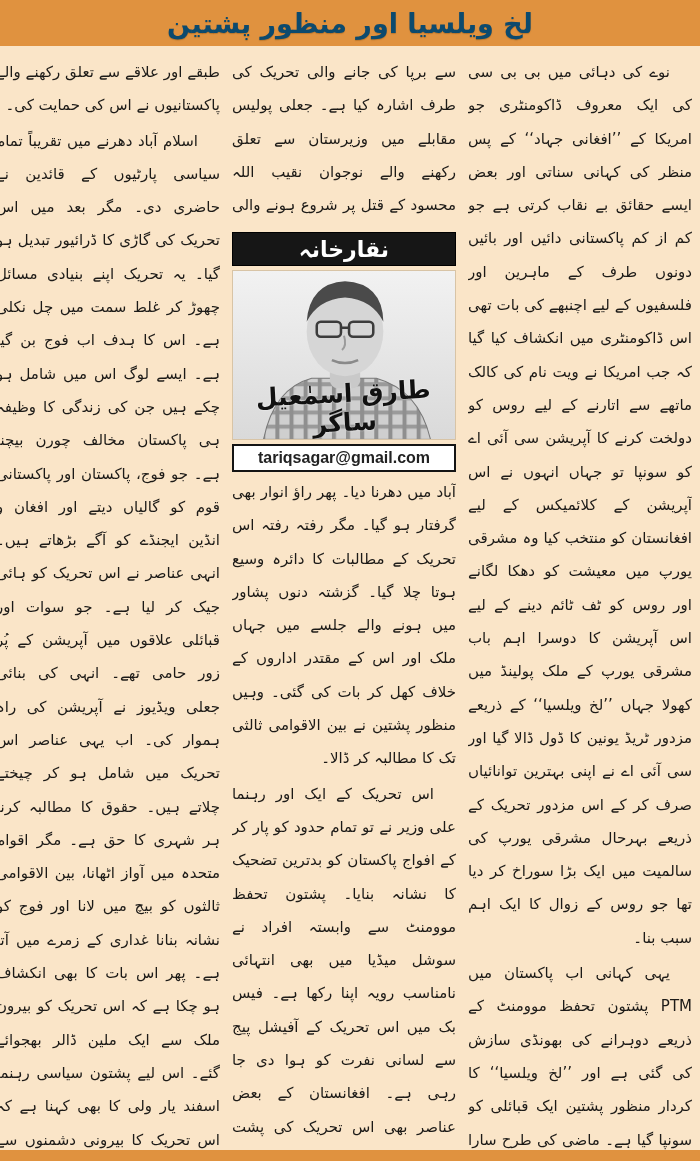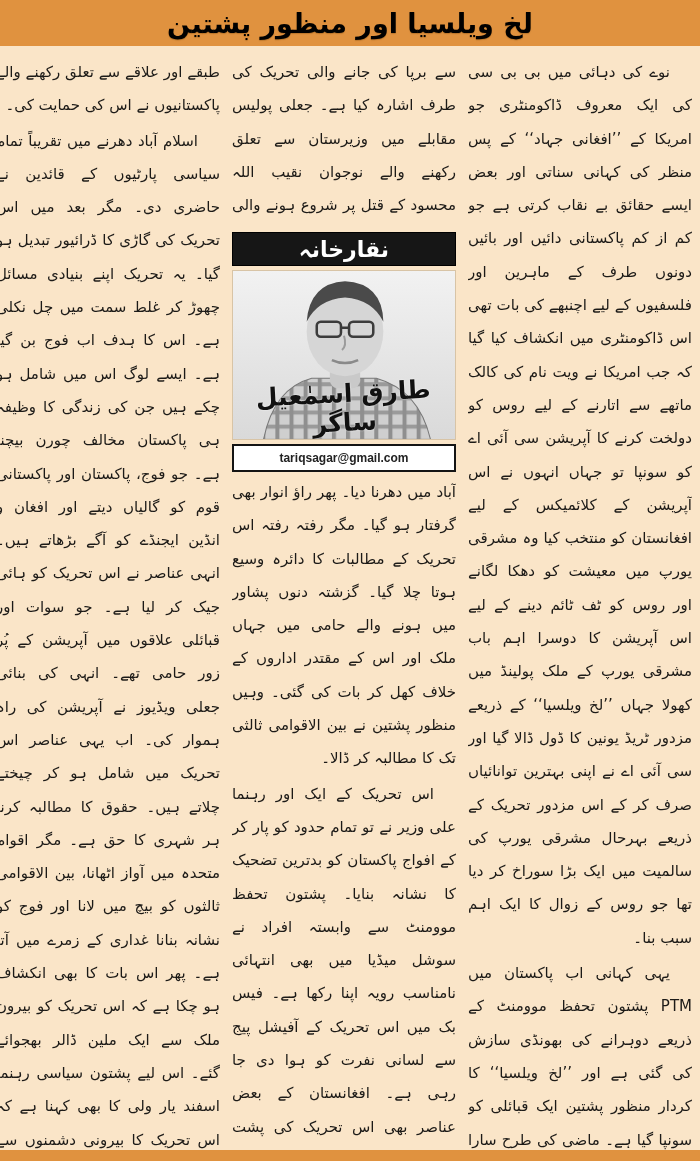--- a/index.html
+++ b/index.html
@@ -10,21 +10,21 @@
     position: relative;
     overflow: hidden;
     margin: 0 auto;
   }
   .masthead {
     height: 46px;
     background: #e0923f;
     display: flex; align-items: center; justify-content: center;
   }
   .masthead .title {
-    color: #000000;
+    color: #0c4a6e;
     font-size: 27px;
     font-weight: bold;
     direction: rtl;
     letter-spacing: 1px;
     text-shadow: 0 1px 1px rgba(120,70,10,.35);
     font-family: "DejaVu Sans", sans-serif;
   }
   .bottom-strip {
     position: absolute; left: 0; right: 0; bottom: 0;
     height: 11px; background: #e0923f;
@@ -82,21 +82,21 @@
     color: #111;
     direction: rtl;
     transform: rotate(-3deg);
     text-shadow: 0 0 2px rgba(255,255,255,.8);
   }
   .email-bar {
     background: #ffffff;
     border: 2px solid #141414;
     text-align: center;
     font-family: "Liberation Sans", sans-serif;
-    font-size: 12px;
+    font-size: 16px;
     font-weight: bold;
     color: #222;
     line-height: 24px;
     height: 28px;
     margin: 4px 0 4px 0;
     direction: ltr;
   }
   .mid-rest { overflow: hidden; }
 </style>
 </head>
@@ -152,21 +152,21 @@
 
           <path d="M110 66 Q113 76 108 80" fill="none" stroke="#9b9b9b" stroke-width="2"></path>
           <path d="M98 90 Q111 96 124 90" fill="none" stroke="#8a8a8a" stroke-width="2.5"></path>
         </svg>
         <div class="author-name">طارق اسمٰعیل ساگر</div>
       </div>
 
       <div class="email-bar">tariqsagar@gmail.com</div>
 
       <div class="mid-rest">
-        <p>آباد میں دھرنا دیا۔ پھر راؤ انوار بھی گرفتار ہو گیا۔ مگر رفتہ رفتہ اس تحریک کے مطالبات کا دائرہ وسیع ہوتا چلا گیا۔ گزشتہ دنوں پشاور میں ہونے والے حامی میں جہاں ملک اور اس کے مقتدر اداروں کے خلاف کھل کر بات کی گئی۔ وہیں منظور پشتین نے بین الاقوامی ثالثی تک کا مطالبہ کر ڈالا۔</p>
+        <p>آباد میں دھرنا دیا۔ پھر راؤ انوار بھی گرفتار ہو گیا۔ مگر رفتہ رفتہ اس تحریک کے مطالبات کا دائرہ وسیع ہوتا چلا گیا۔ گزشتہ دنوں پشاور میں ہونے والے جلسے میں جہاں ملک اور اس کے مقتدر اداروں کے خلاف کھل کر بات کی گئی۔ وہیں منظور پشتین نے بین الاقوامی ثالثی تک کا مطالبہ کر ڈالا۔</p>
         <p class="indent">اس تحریک کے ایک اور رہنما علی وزیر نے تو تمام حدود کو پار کر کے افواج پاکستان کو بدترین تضحیک کا نشانہ بنایا۔ پشتون تحفظ موومنٹ سے وابستہ افراد نے سوشل میڈیا میں بھی انتہائی نامناسب رویہ اپنا رکھا ہے۔ فیس بک میں اس تحریک کے آفیشل پیج سے لسانی نفرت کو ہوا دی جا رہی ہے۔ افغانستان کے بعض عناصر بھی اس تحریک کی پشت پناہی کر رہے ہیں۔ جبکہ پشتونوں پر ہونے والے ’’مظالم‘‘ کا واویلا کرتے ہوئے واشنگٹن میں وائٹ ہاؤس کے سامنے بھی مظاہرہ کیا گیا۔ آئین پاکستان بلا امتیاز تمام شہریوں کو برابر کے حقوق دیتا ہے۔ تاہم جہاں عسکری آپریشن ہو۔ وہاں لامحالہ مقامی آبادی کو مختلف قسم کے نقصانات پہنچتے ہیں اور گندم کے ساتھ گھن بھی پستا ہے۔ یہ ریاست کی ذمے داری ہے کہ وہ قیام امن کے بعد ان نقصانات کا ازالہ کرے جن علاقوں میں آپریشن ہوا۔ دہشت گردوں نے نا صرف وہاں کے مقامی لوگوں کی زندگی اجیرن کر رکھی تھی۔ انہیں جانوروں کی طرح ذبح کر رہے تھے۔ بلکہ وہاں سے ملک کے دیگر علاقوں کو بھی نشانہ بنایا جا رہا تھا۔ جب ان کے خلاف آپریشن شروع ہوا تو خود پشتون سیاسی قیادت اور عوام نے بھی اسے سراہا تھا۔ پشتون تحفظ موومنٹ جب تک جائز مطالبات تک محدود رہی۔ ہر</p>
       </div>
     </div>
 
     <div class="col">
       <p>طبقے اور علاقے سے تعلق رکھنے والے پاکستانیوں نے اس کی حمایت کی۔</p>
       <p class="indent">اسلام آباد دھرنے میں تقریباً تمام سیاسی پارٹیوں کے قائدین نے حاضری دی۔ مگر بعد میں اس تحریک کی گاڑی کا ڈرائیور تبدیل ہو گیا۔ یہ تحریک اپنے بنیادی مسائل چھوڑ کر غلط سمت میں چل نکلی ہے۔ اس کا ہدف اب فوج بن گیا ہے۔ ایسے لوگ اس میں شامل ہو چکے ہیں جن کی زندگی کا وظیفہ ہی پاکستان مخالف چورن بیچنا ہے۔ جو فوج، پاکستان اور پاکستانی قوم کو گالیاں دیتے اور افغان و انڈین ایجنڈے کو آگے بڑھاتے ہیں۔ انہی عناصر نے اس تحریک کو ہائی جیک کر لیا ہے۔ جو سوات اور قبائلی علاقوں میں آپریشن کے پُر زور حامی تھے۔ انہی کی بنائی جعلی ویڈیوز نے آپریشن کی راہ ہموار کی۔ اب یہی عناصر اس تحریک میں شامل ہو کر چیختے چلاتے ہیں۔ حقوق کا مطالبہ کرنا ہر شہری کا حق ہے۔ مگر اقوام متحدہ میں آواز اٹھانا، بین الاقوامی ثالثوں کو بیچ میں لانا اور فوج کو نشانہ بنانا غداری کے زمرے میں آتا ہے۔ پھر اس بات کا بھی انکشاف ہو چکا ہے کہ اس تحریک کو بیرون ملک سے ایک ملین ڈالر بھجوائے گئے۔ اس لیے پشتون سیاسی رہنما اسفند یار ولی کا بھی کہنا ہے کہ اس تحریک کا بیرونی دشمنوں سے گٹھ جوڑ ہو چکا ہے۔</p>
 
     </div>
 

